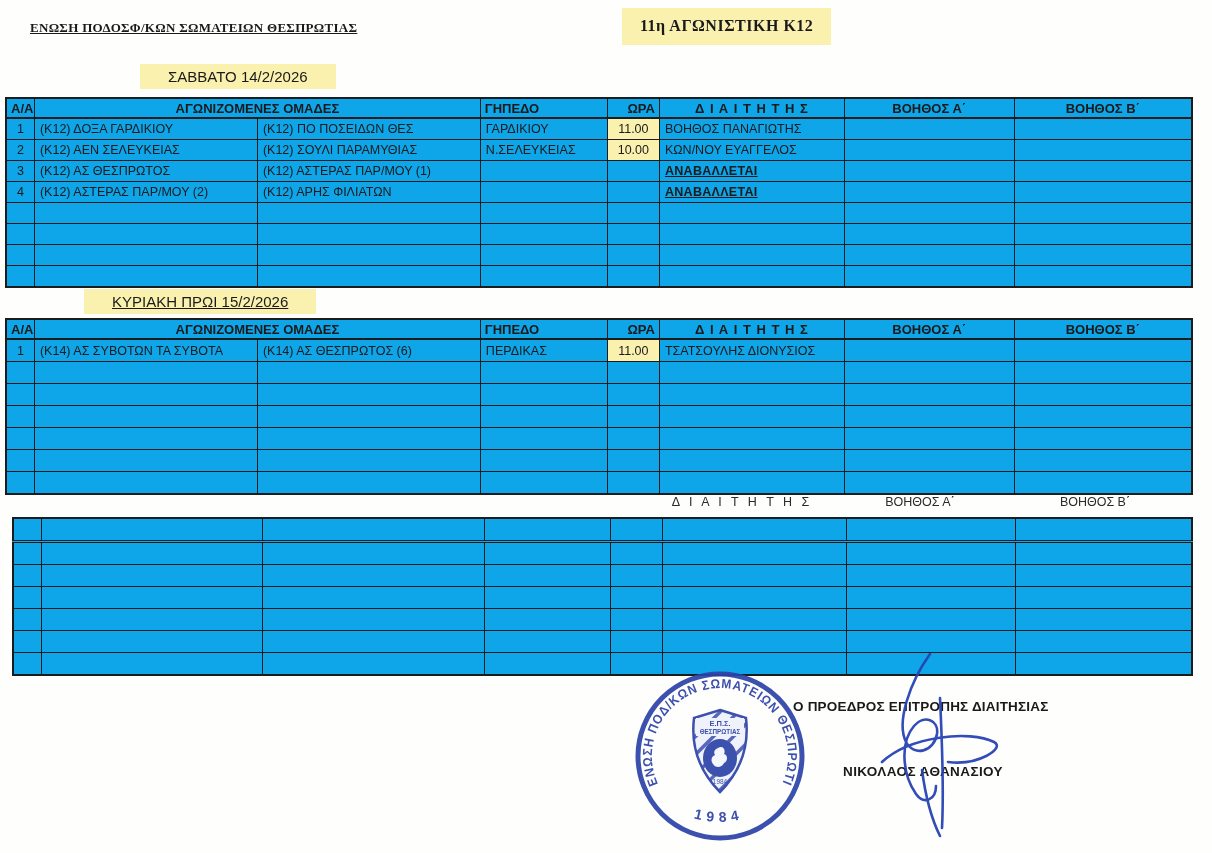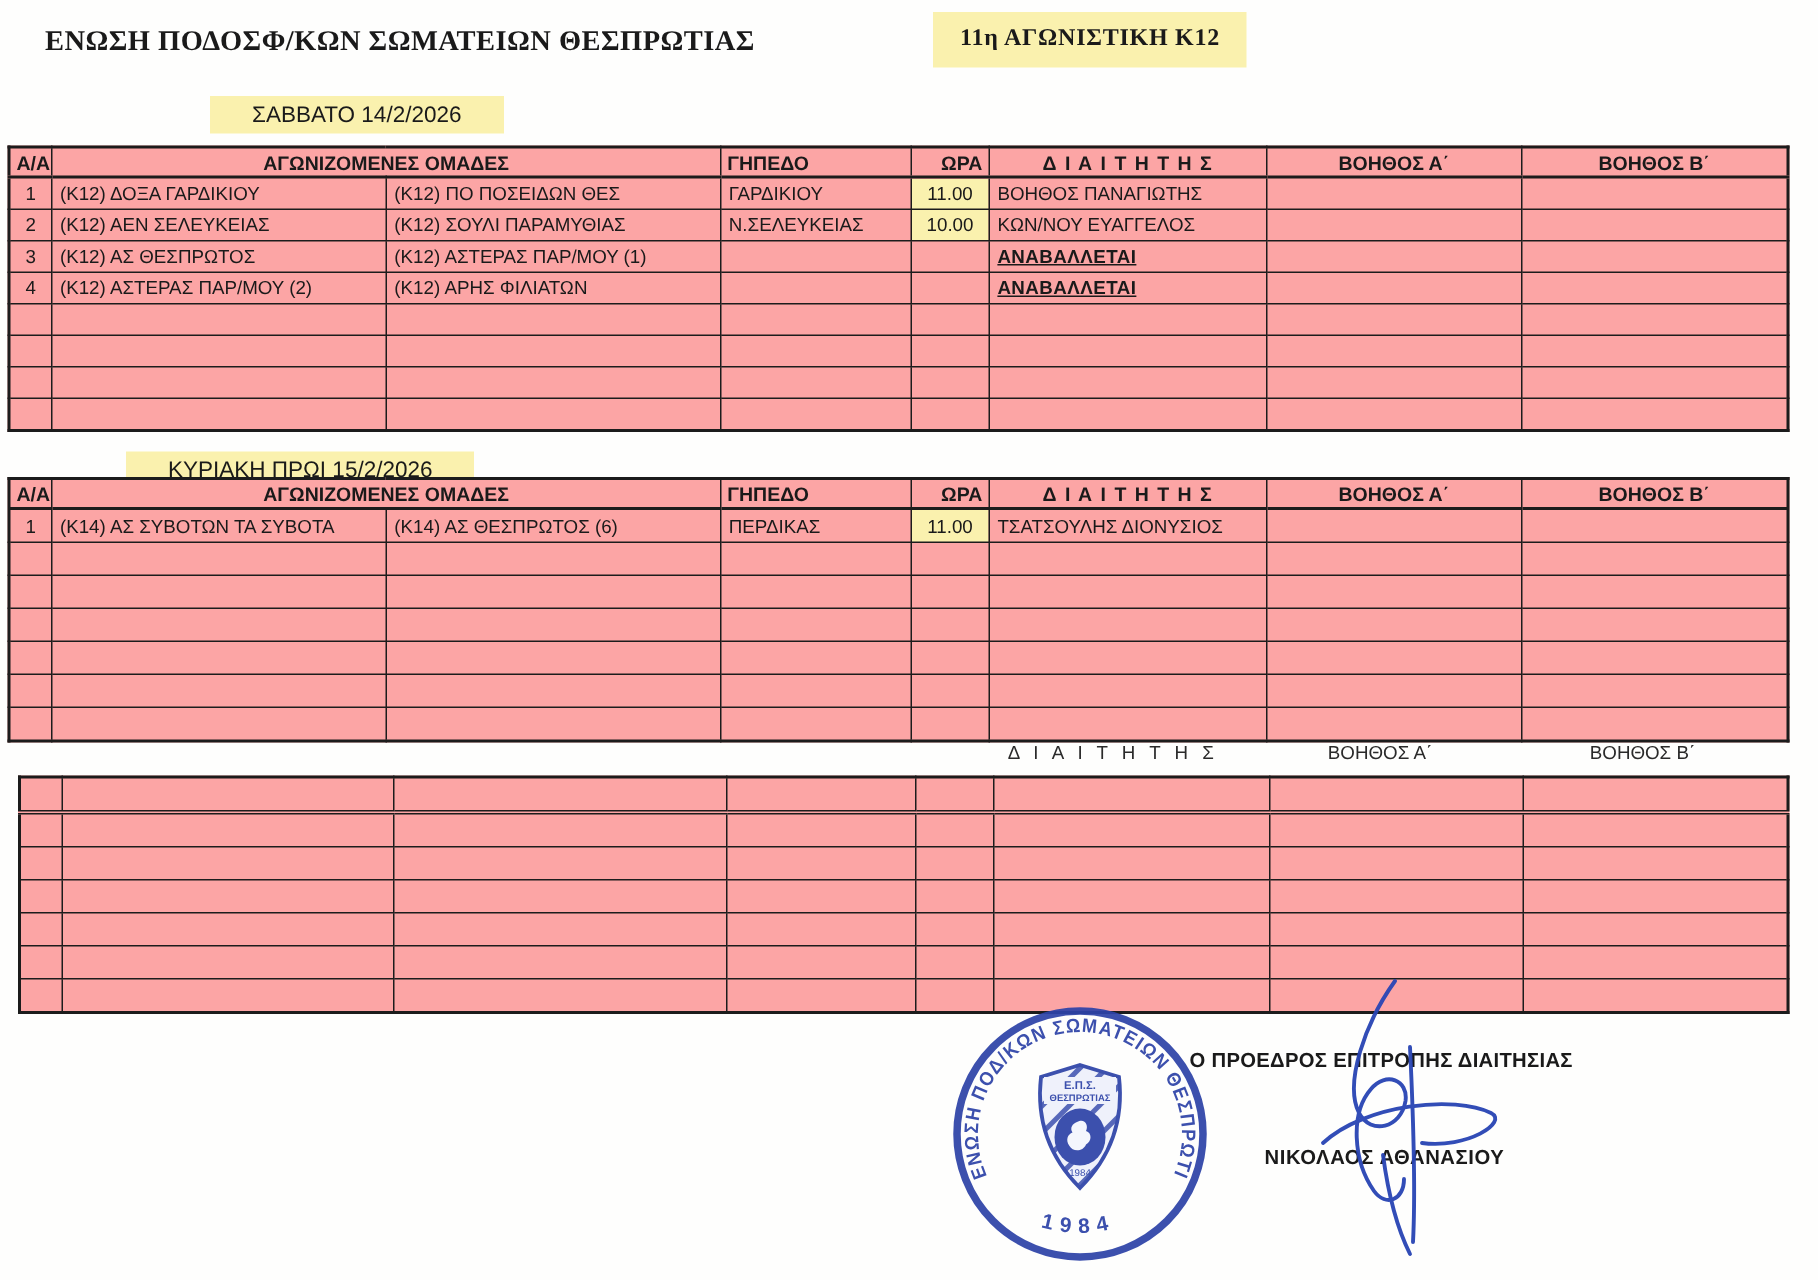--- a/index.html
+++ b/index.html
@@ -1,28 +1,28 @@
 <!DOCTYPE html>
 <html><head>
 <meta charset="utf-8">
 <style>
   html,body{margin:0;padding:0;}
   .page{position:relative;width:1212px;height:853px;background:#fefefd;overflow:hidden;
         font-family:"Liberation Sans",sans-serif;color:#1a1a1a;}
   
   .org-block{position:absolute;left:30px;top:14px;font-family:"Liberation Serif",serif;
-             font-weight:bold;font-size:19px;line-height:27px;letter-spacing:.3px;}
+             font-weight:bold;font-size:13px;line-height:27px;letter-spacing:.3px;text-decoration:underline;}
   .matchday{position:absolute;left:622px;top:8px;background:#faf1ae;padding:9px 18px 10px 18px;
             font-family:"Liberation Serif",serif;font-weight:bold;font-size:16px;letter-spacing:.5px;}
   .date-title{position:absolute;background:#faf1ae;font-weight:normal;font-size:15px;padding:4px 28px;}
   .date-1{left:140px;top:64px;}
-  .date-2{left:84px;top:289px;text-decoration:underline;margin-top:12px;}
+  .date-2{left:84px;top:289px;text-decoration:underline;}
   
   table.sched{position:absolute;border-collapse:collapse;table-layout:fixed;width:1188px;
-              background:#fca5a5;}
+              background:#0ea5e9;}
   #t1{left:5px;top:97px;}
   #t2{left:5px;top:318px;}
   #t3{left:12px;top:517px;width:1181px;}
   table.sched,table.sched th,table.sched td{border:1.4px solid #1c1c1c;}
   table.sched{border-width:2.2px;}
   table.sched th{border-bottom-width:2.2px;height:18px;padding:0 4px;font-size:13px;
                  white-space:nowrap;overflow:hidden;}
   table.sched td{height:20px;padding:0 5px;font-size:12.5px;white-space:nowrap;overflow:hidden;}
   #t2 td,#t3 td{height:21px;}
   .th-aa{font-size:11.5px;text-align:center;padding:0 1px;}

